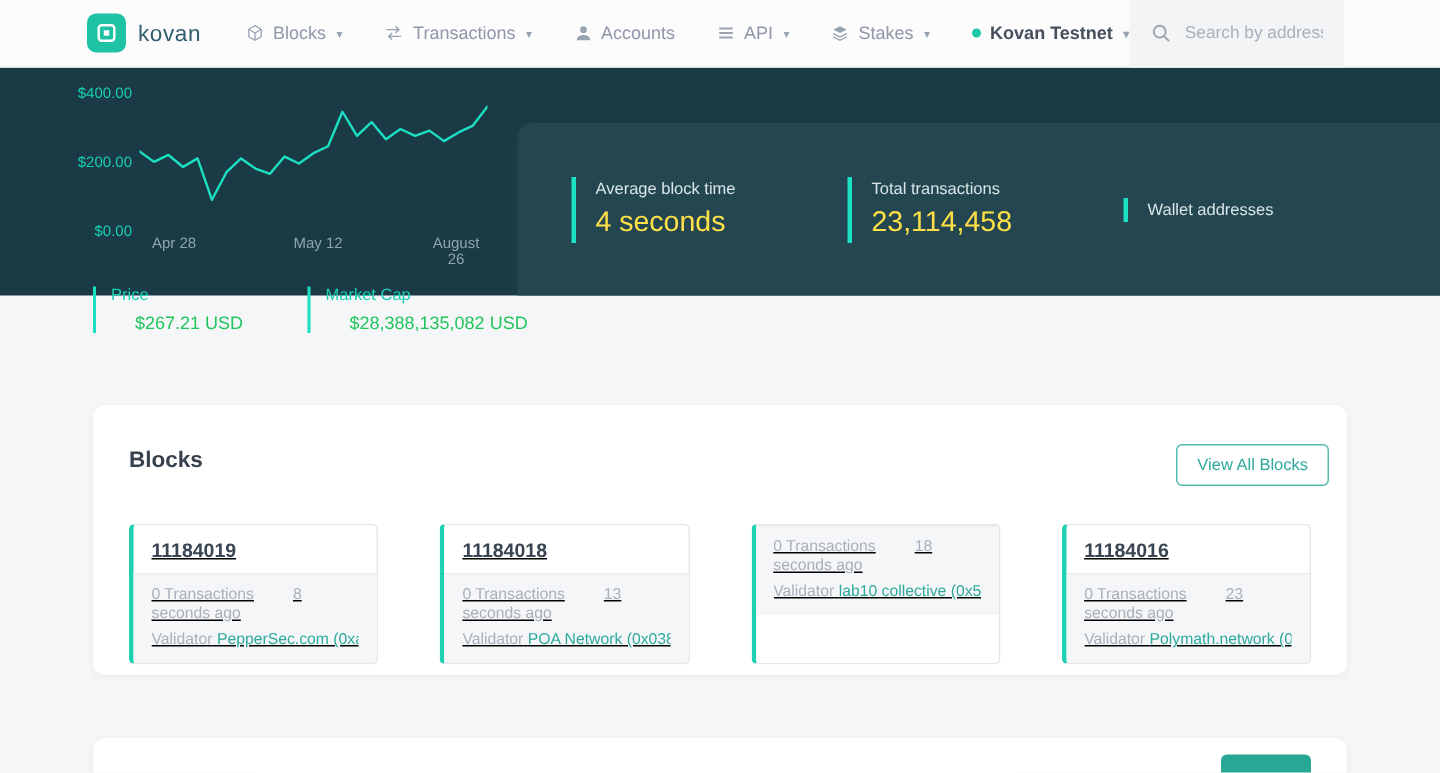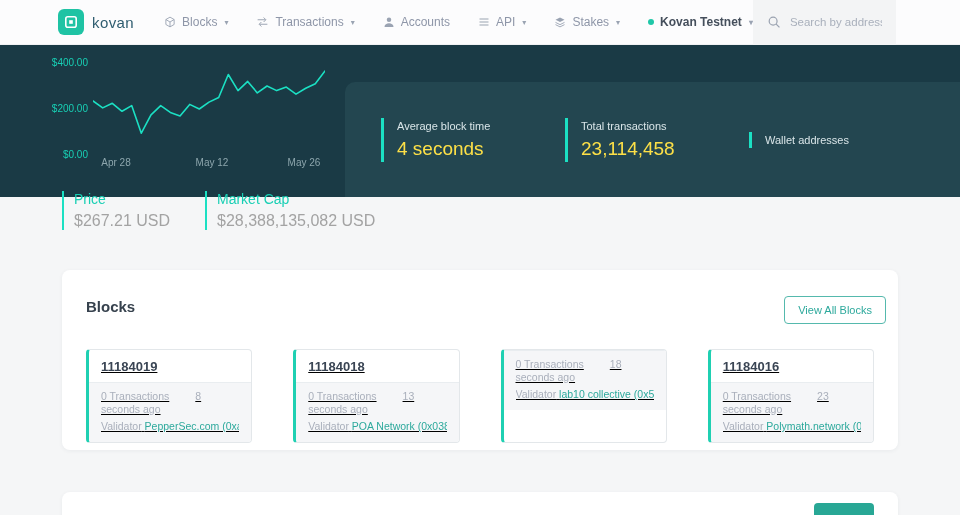--- a/index.html
+++ b/index.html
@@ -54,22 +54,22 @@
   .y-label {
     position: absolute; width: 42px; text-align: right;
     font-size: 10px; color: #18cfb4;
   }
   .x-label {
     position: absolute; width: 44px; text-align: center;
     font-size: 10px; color: #8da6ad; top: 112px;
   }
   .chart-svg { position: absolute; left: 93px; top: 10px; }
   .price-box { position: absolute; top: 146px; border-left: 2px solid #1be0c3; padding-left: 10px; }
-  .price-box .pb-label { font-size: 14px; color: #18cfb4; }
-  .price-box .pb-value { font-size: 16px; color: #a3a3a3; margin-top: 5px; }
+  .price-box .pb-label { font-size: 11px; color: #18cfb4; }
+  .price-box .pb-value { font-size: 12px; color: #22c55e; margin-top: 5px; margin-left: 16px; }
 
   .stats-panel {
     position: absolute; left: 345px; right: 0; top: 37px; bottom: 0;
     background: #234650; border-top-left-radius: 10px;
     display: flex; align-items: center; padding-left: 36px;
   }
   .stat { width: 184px; border-left: 3px solid #1be0c3; padding-left: 13px; padding-top: 2px; padding-bottom: 2px; }
   .stat-label { font-size: 11px; color: #d9e5e8; }
   .stat-value { font-size: 19px; color: #fde047; margin-top: 6px; }
 
@@ -193,21 +193,21 @@
   <div class="y-label" style="left:46px; top:12px;">$400.00</div>
   <div class="y-label" style="left:46px; top:58px;">$200.00</div>
   <div class="y-label" style="left:46px; top:104px;">$0.00</div>
 
   <svg class="chart-svg" width="232" height="104">
     <polyline id="chart-line" fill="none" stroke="#1be0c3" stroke-width="1.6" stroke-linejoin="round" stroke-linecap="round" points="0.0,45.9 9.7,52.9 19.3,48.3 29.0,56.3 38.7,50.6 48.3,78.2 58.0,59.8 67.7,50.6 77.3,57.4 87.0,60.9 96.7,49.4 106.3,54.0 116.0,47.1 125.7,42.5 135.3,19.5 145.0,35.6 154.7,26.4 164.3,37.9 174.0,31.0 183.7,35.6 193.3,32.1 203.0,39.1 212.7,33.3 222.3,28.7 232.0,16.0"></polyline>
   </svg>
 
   <div class="x-label" style="left:94px;">Apr 28</div>
   <div class="x-label" style="left:190px;">May 12</div>
-  <div class="x-label" style="left:282px;">May 26</div>
+  <div class="x-label" style="left:282px;">August 26</div>
 
   <div class="price-box" style="left:62px;">
     <div class="pb-label">Price</div>
     <div class="pb-value">$267.21 USD</div>
   </div>
   <div class="price-box" style="left:205px;">
     <div class="pb-label">Market Cap</div>
     <div class="pb-value">$28,388,135,082 USD</div>
   </div>
 

